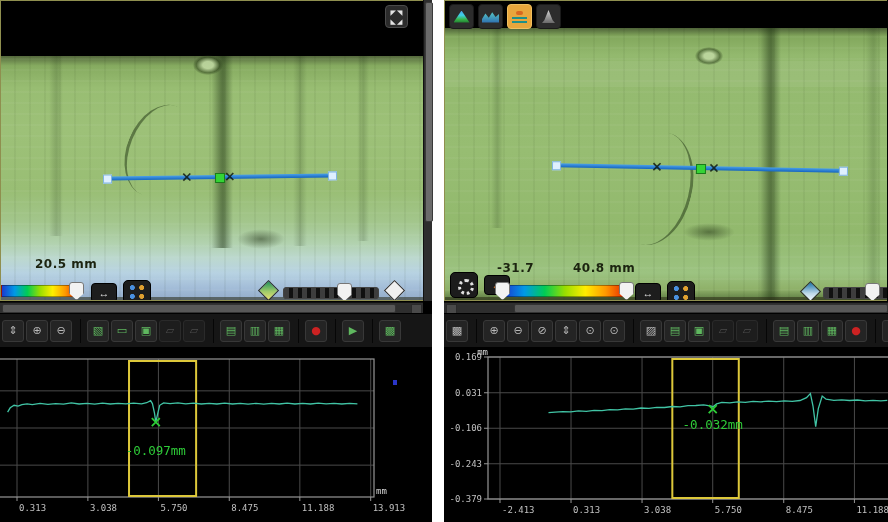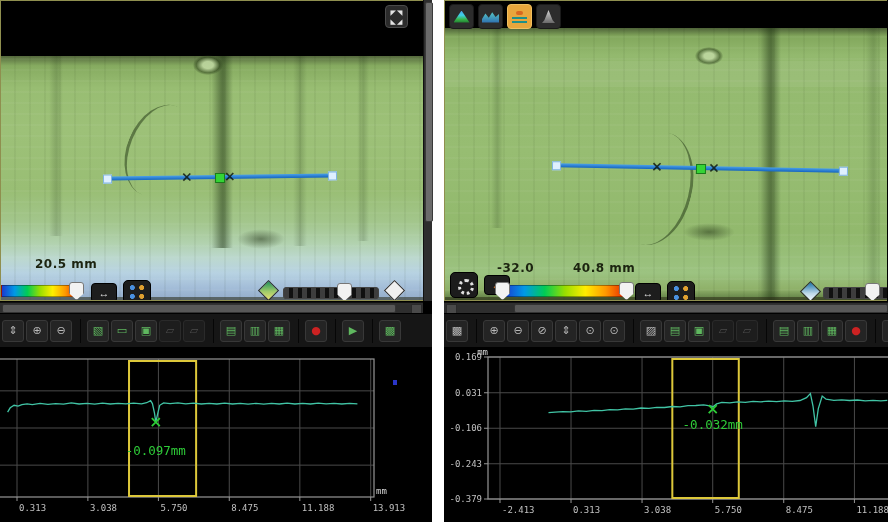--- a/index.html
+++ b/index.html
@@ -239,21 +239,21 @@
           <span class="ep r"></span>
           <span class="xm" style="left:95px;">×</span>
           <span class="xm" style="left:152px;">×</span>
           <span class="cg" style="left:140px;"></span>
         </div>
 
         <button class="gear-btn" style="left:5px;top:271px;">
             <span class="gear"></span>
           </button>
         <button class="btn-sm orange" style="left:39px;top:274px;">↔</button>
-        <span class="scale-label" style="left:52px;top:260px;">-32.0</span>
+        <span class="scale-label" style="left:52px;top:260px;">-31.7</span>
         <span class="scale-label" style="left:128px;top:260px;">40.8 mm</span>
         <div class="colorbar" style="left:58px;top:284px;width:122px;"></div>
         <div class="shield" style="left:50px;top:281px;"></div>
         <div class="shield" style="left:174px;top:281px;"></div>
         <button class="btn-sm" style="left:190px;top:282px;">↔</button>
         <button class="btn-dots" style="left:222px;top:280px;"></button>
         <div class="dia blue" style="left:358px;top:283px;"></div>
         <div class="dslider" style="left:378px;top:286px;width:66px;"></div>
         <div class="shield" style="left:420px;top:282px;"></div>
       </div>

